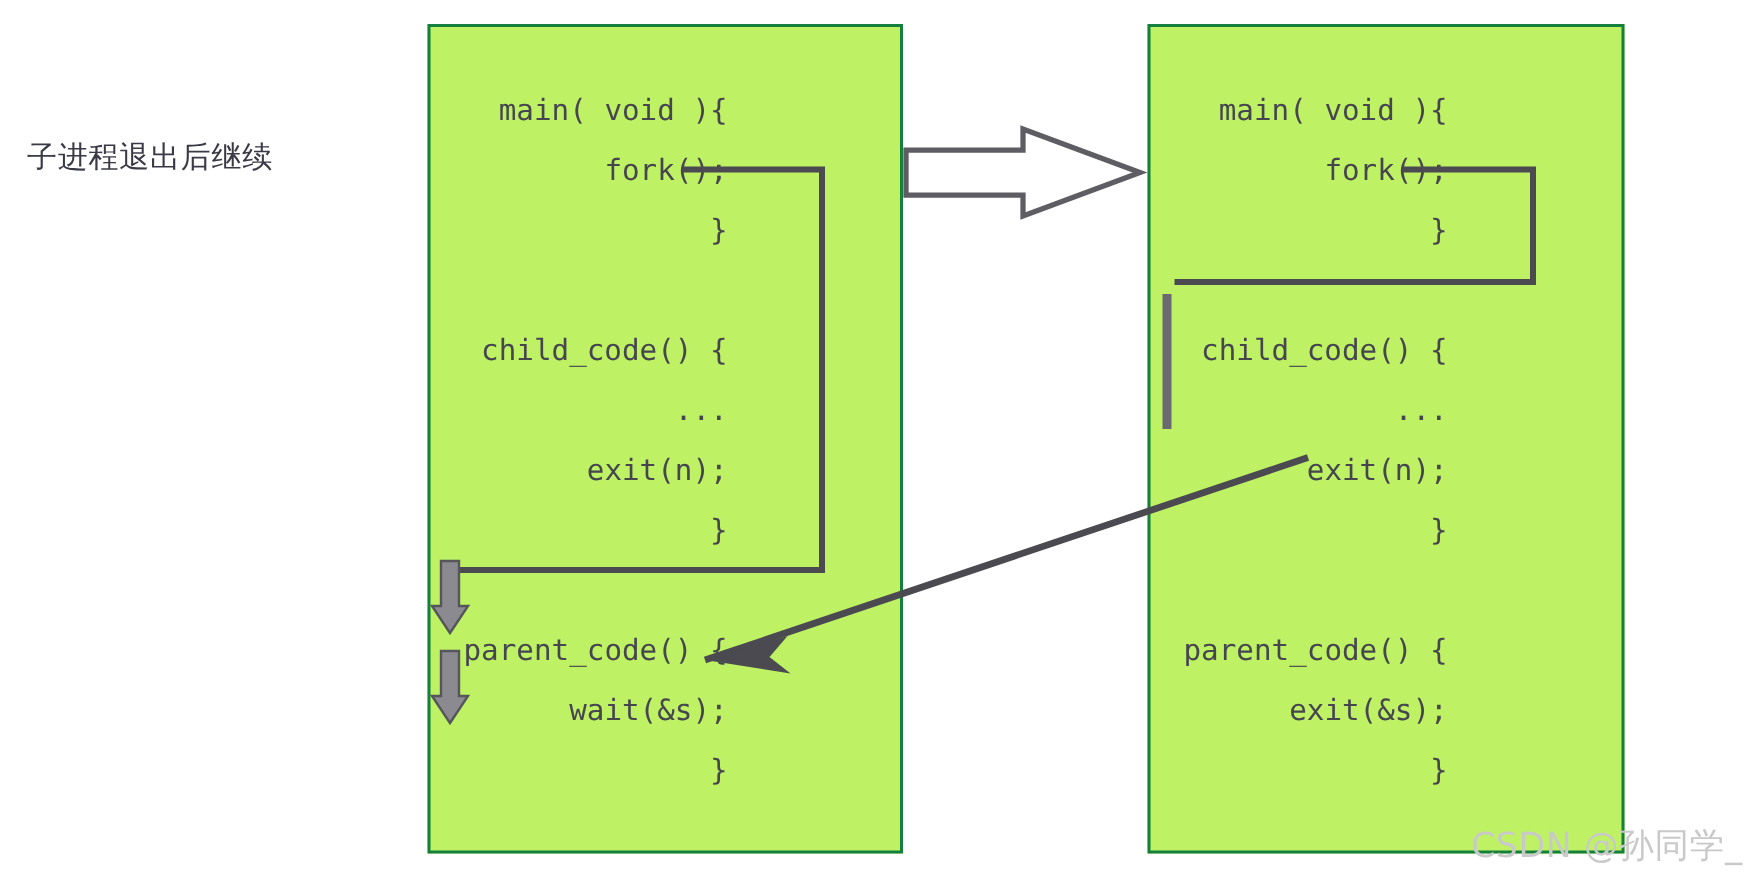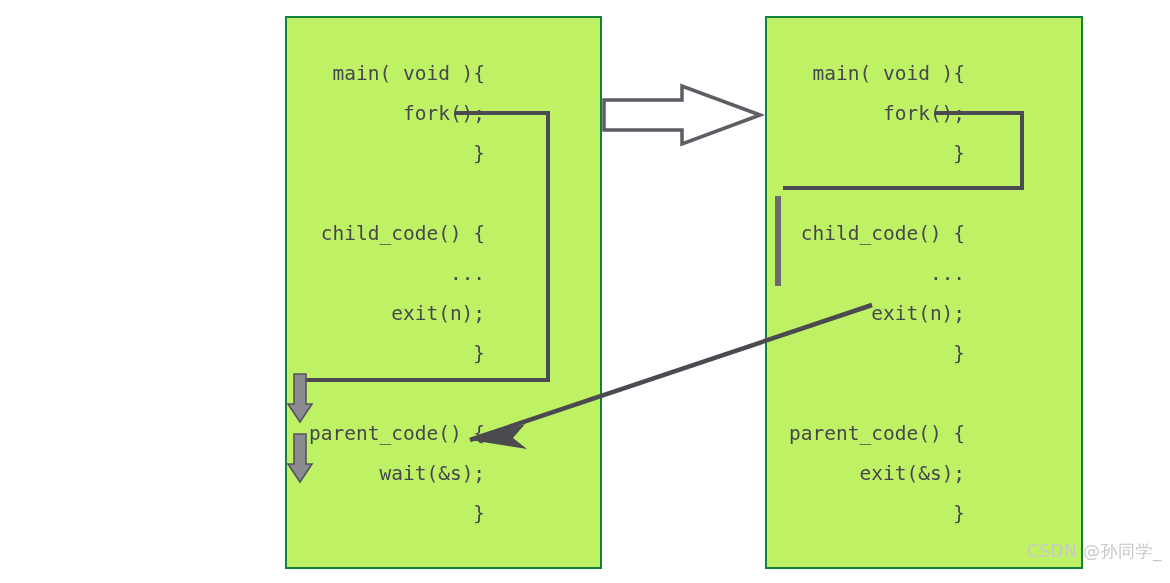--- a/index.html
+++ b/index.html
@@ -58,32 +58,33 @@
     left: 0; top: 0;
     width: 1170px;
     height: 583px;
     pointer-events: none;
   }
 
   
   #watermark {
     position: absolute;
     right: 8px;
-    bottom: 20px;
+    bottom: 4px;
     color: #c9c9c9;
     font-family: "DejaVu Sans", "Liberation Sans", sans-serif;
-    font-size: 17px;
+    font-size: 23px;
     letter-spacing: 0.5px;
     white-space: nowrap;
   }
 </style>
 </head>
 <body>
 
 <div id="annotation">
+  <span class="ann-line">子进程退出后继续</span>
 </div>
 
 <div class="panel" id="panel-left">
   <div class="code-block" id="code-left">main( void ){
    fork();
 }
 
 child_code() {
   ...
   exit(n);

